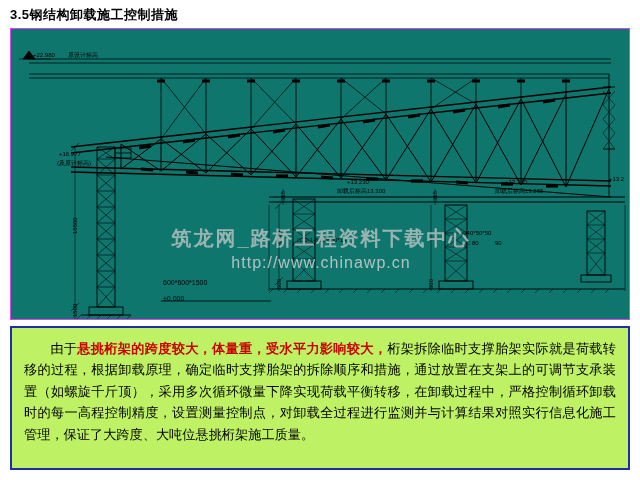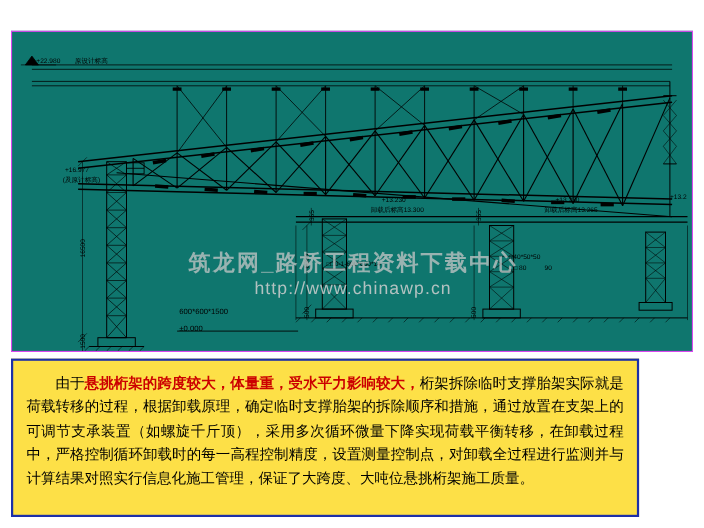--- a/index.html
+++ b/index.html
@@ -68,25 +68,25 @@
     color: #cfcfcf;
     letter-spacing: 1px;
     margin-top: 2px;
     opacity: 0.85;
   }
   
   #text-panel {
     position: absolute;
     left: 10px;
     top: 326px;
-    width: 571px;
+    width: 620px;
     height: 144px;
     border: 2px solid #1c2fa8;
     box-sizing: border-box;
-    background: #fde047;
+    background: #bef264;
     padding: 10px 12px 8px 12px;
   }
   #body-text {
     font-size: 13.2px;
     line-height: 1.62;
     color: #000000;
     text-align: justify;
     text-indent: 2em;
     font-family: "Liberation Sans", sans-serif;
   }
@@ -97,20 +97,21 @@
   
   text {
     font-family: "Liberation Sans", sans-serif;
   }
 </style>
 </head>
 <body>
 
 <div id="page">
 
+  <div id="title">3.5钢结构卸载施工控制措施</div>
 
   <div id="figure-panel">
 
     <svg id="figure-svg" width="618" height="290" viewBox="0 0 618 290">
       <g stroke="#000000" fill="none" stroke-width="0.7">
 
         <line x1="18" y1="30" x2="600" y2="30"></line>
         <line x1="18" y1="34" x2="600" y2="34"></line>
         <line x1="18" y1="45" x2="598" y2="45"></line>
         <line x1="18" y1="49" x2="598" y2="49"></line>

